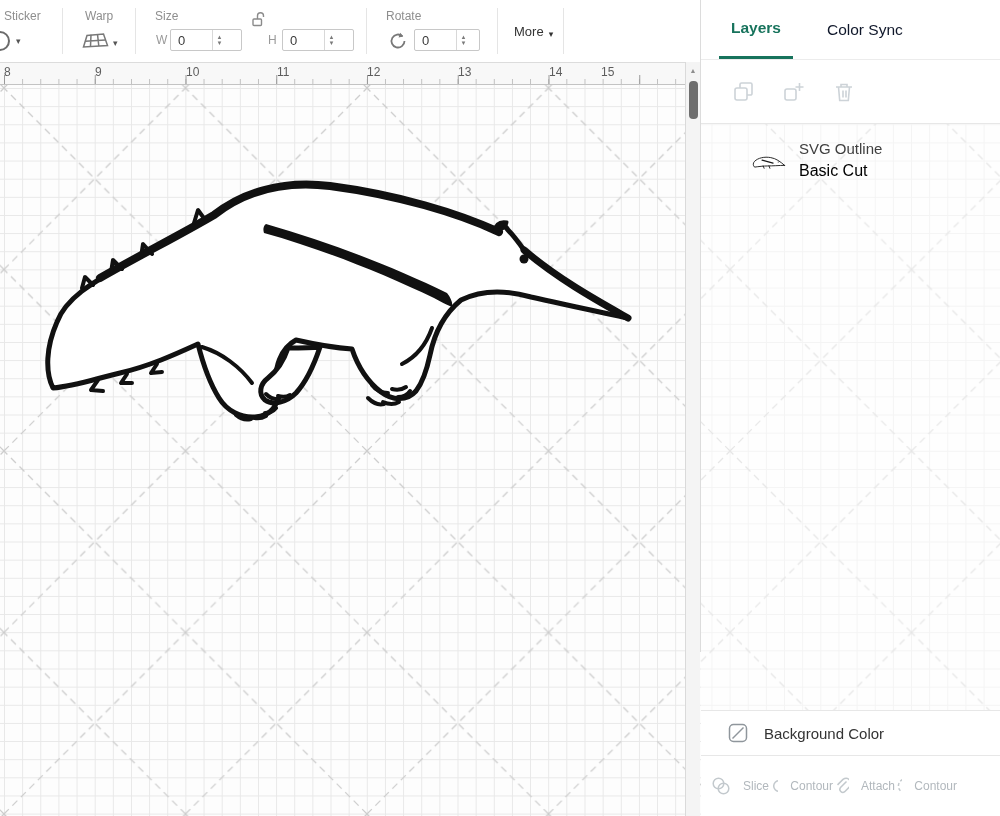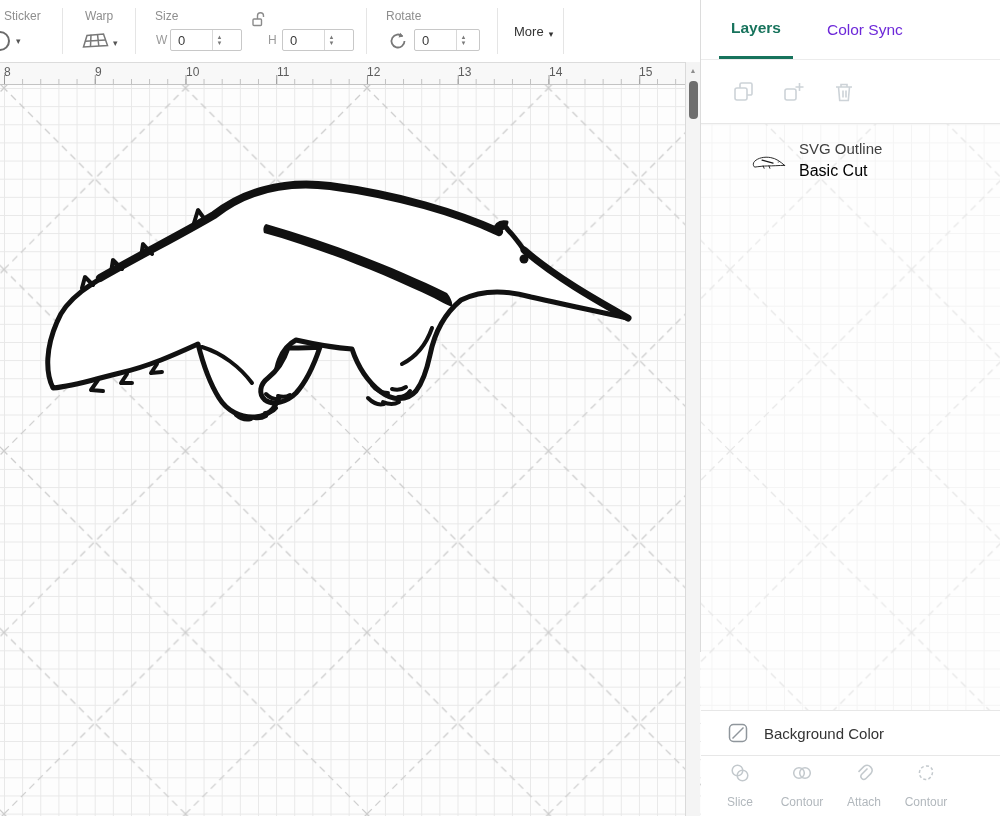--- a/index.html
+++ b/index.html
@@ -37,21 +37,21 @@
     background-image:
       linear-gradient(to right, #9a9a9a 1px, transparent 1px),
       linear-gradient(to right, #bfbfbf 1px, transparent 1px);
     background-size: 90.75px 9px, 18.15px 5px;
     background-position: 4px bottom, 4px bottom;
     background-repeat: repeat-x; }
   .ruler-num { position:absolute; top:2px; font-size:12px; color:#5d5d5d; }
   .ruler-num:nth-of-type(1){left:4px} .ruler-num:nth-of-type(2){left:95px}
   .ruler-num:nth-of-type(3){left:186px}.ruler-num:nth-of-type(4){left:277px}
   .ruler-num:nth-of-type(5){left:367px}.ruler-num:nth-of-type(6){left:458px}
-  .ruler-num:nth-of-type(7){left:549px}.ruler-num:nth-of-type(8){left:639px}
+  .ruler-num:nth-of-type(7){left:549px}.ruler-num:nth-of-type(8){left:601px}
 
   
   #canvas-area { left:0; top:85px; width:1000px; height:731px; background-color:#fdfdfd;
     background-image:
       linear-gradient(to right, #e8e8e8 1px, transparent 1px),
       linear-gradient(to bottom, #e8e8e8 1px, transparent 1px);
     background-size:18.15px 18.15px; background-position:4px 3px; z-index:1; }
   #diag-svg, #drawing-svg { position:absolute; left:0; top:0; }
 
   
@@ -61,39 +61,39 @@
                      font-size:7px; color:#8d8d8d; cursor:pointer; }
   #scroll-thumb { position:absolute; left:3px; top:19px; width:9px; height:38px;
                   background:#6e6e6e; border-radius:4px; cursor:grab; }
 
   
   #panel { left:700px; top:0; width:300px; height:652px; z-index:40; border-left:1px solid #dcdcdc; }
   #panel-header { position:absolute; left:0; top:0; width:100%; height:60px; background:#fff;
                   border-bottom:1px solid #ececec; display:flex; align-items:stretch; padding-left:18px; }
   .tab { display:flex; align-items:center; padding:0 12px; font-size:15.5px; cursor:pointer; }
   #tab-layers { color:#17735c; font-weight:700; border-bottom:3px solid #17735c; }
-  #tab-color-sync { color:#6d28d9; margin-left:22px; }
+  #tab-color-sync { color:#0f172a; margin-left:22px; }
   #panel-toolbar { position:absolute; left:0; top:60px; width:100%; height:64px; background:#fff;
                    border-bottom:1px solid #e7e7e7; display:flex; align-items:center;
                    gap:28px; padding-left:32px; }
   .ptb-icon { color:#cdd3d8; cursor:pointer; }
   #panel-body { position:absolute; left:0; top:124px; width:100%; height:586px;
                 background:rgba(255,255,255,0.5); }
   #layer-row { display:flex; align-items:center; padding:16px 10px 10px 50px; cursor:pointer; }
   #layer-thumb { flex:none; width:36px; height:15px; margin-top:4px; }
   #layer-text { margin-left:12px; }
   #layer-title { font-size:15px; color:#3f3f3f; }
   #layer-subtitle { font-size:16px; color:#000000; margin-top:5px; }
   #panel-bgcolor { position:absolute; left:0; top:710px; width:100%; height:46px; background:#fff;
                    border-top:1px solid #e7e7e7; border-bottom:1px solid #e7e7e7;
                    display:flex; align-items:center; padding-left:27px; gap:16px; cursor:pointer; }
   #bgcolor-label { font-size:15px; color:#343434; }
   #panel-actions { position:absolute; left:0; top:756px; width:320px; height:60px; background:#fff;
                    display:flex; padding-left:8px; }
-  .action-item { flex:none; width:62px; display:flex; flex-direction:column; align-items:center;
+  .action-item { flex:none; width:62px; display:flex; align-items:center;
                  justify-content:center; gap:12px; color:#c3c9cd; cursor:pointer; }
   .action-label { font-size:12px; color:#b2b8bd; white-space:nowrap; }
 </style>
 </head>
 <body>
 
 <div id="canvas-area" class="abs">
   <svg id="diag-svg" width="1000" height="731">
     <defs>
       <pattern id="dg" width="181.5" height="181.5" patternUnits="userSpaceOnUse" patternTransform="translate(4,3)">

